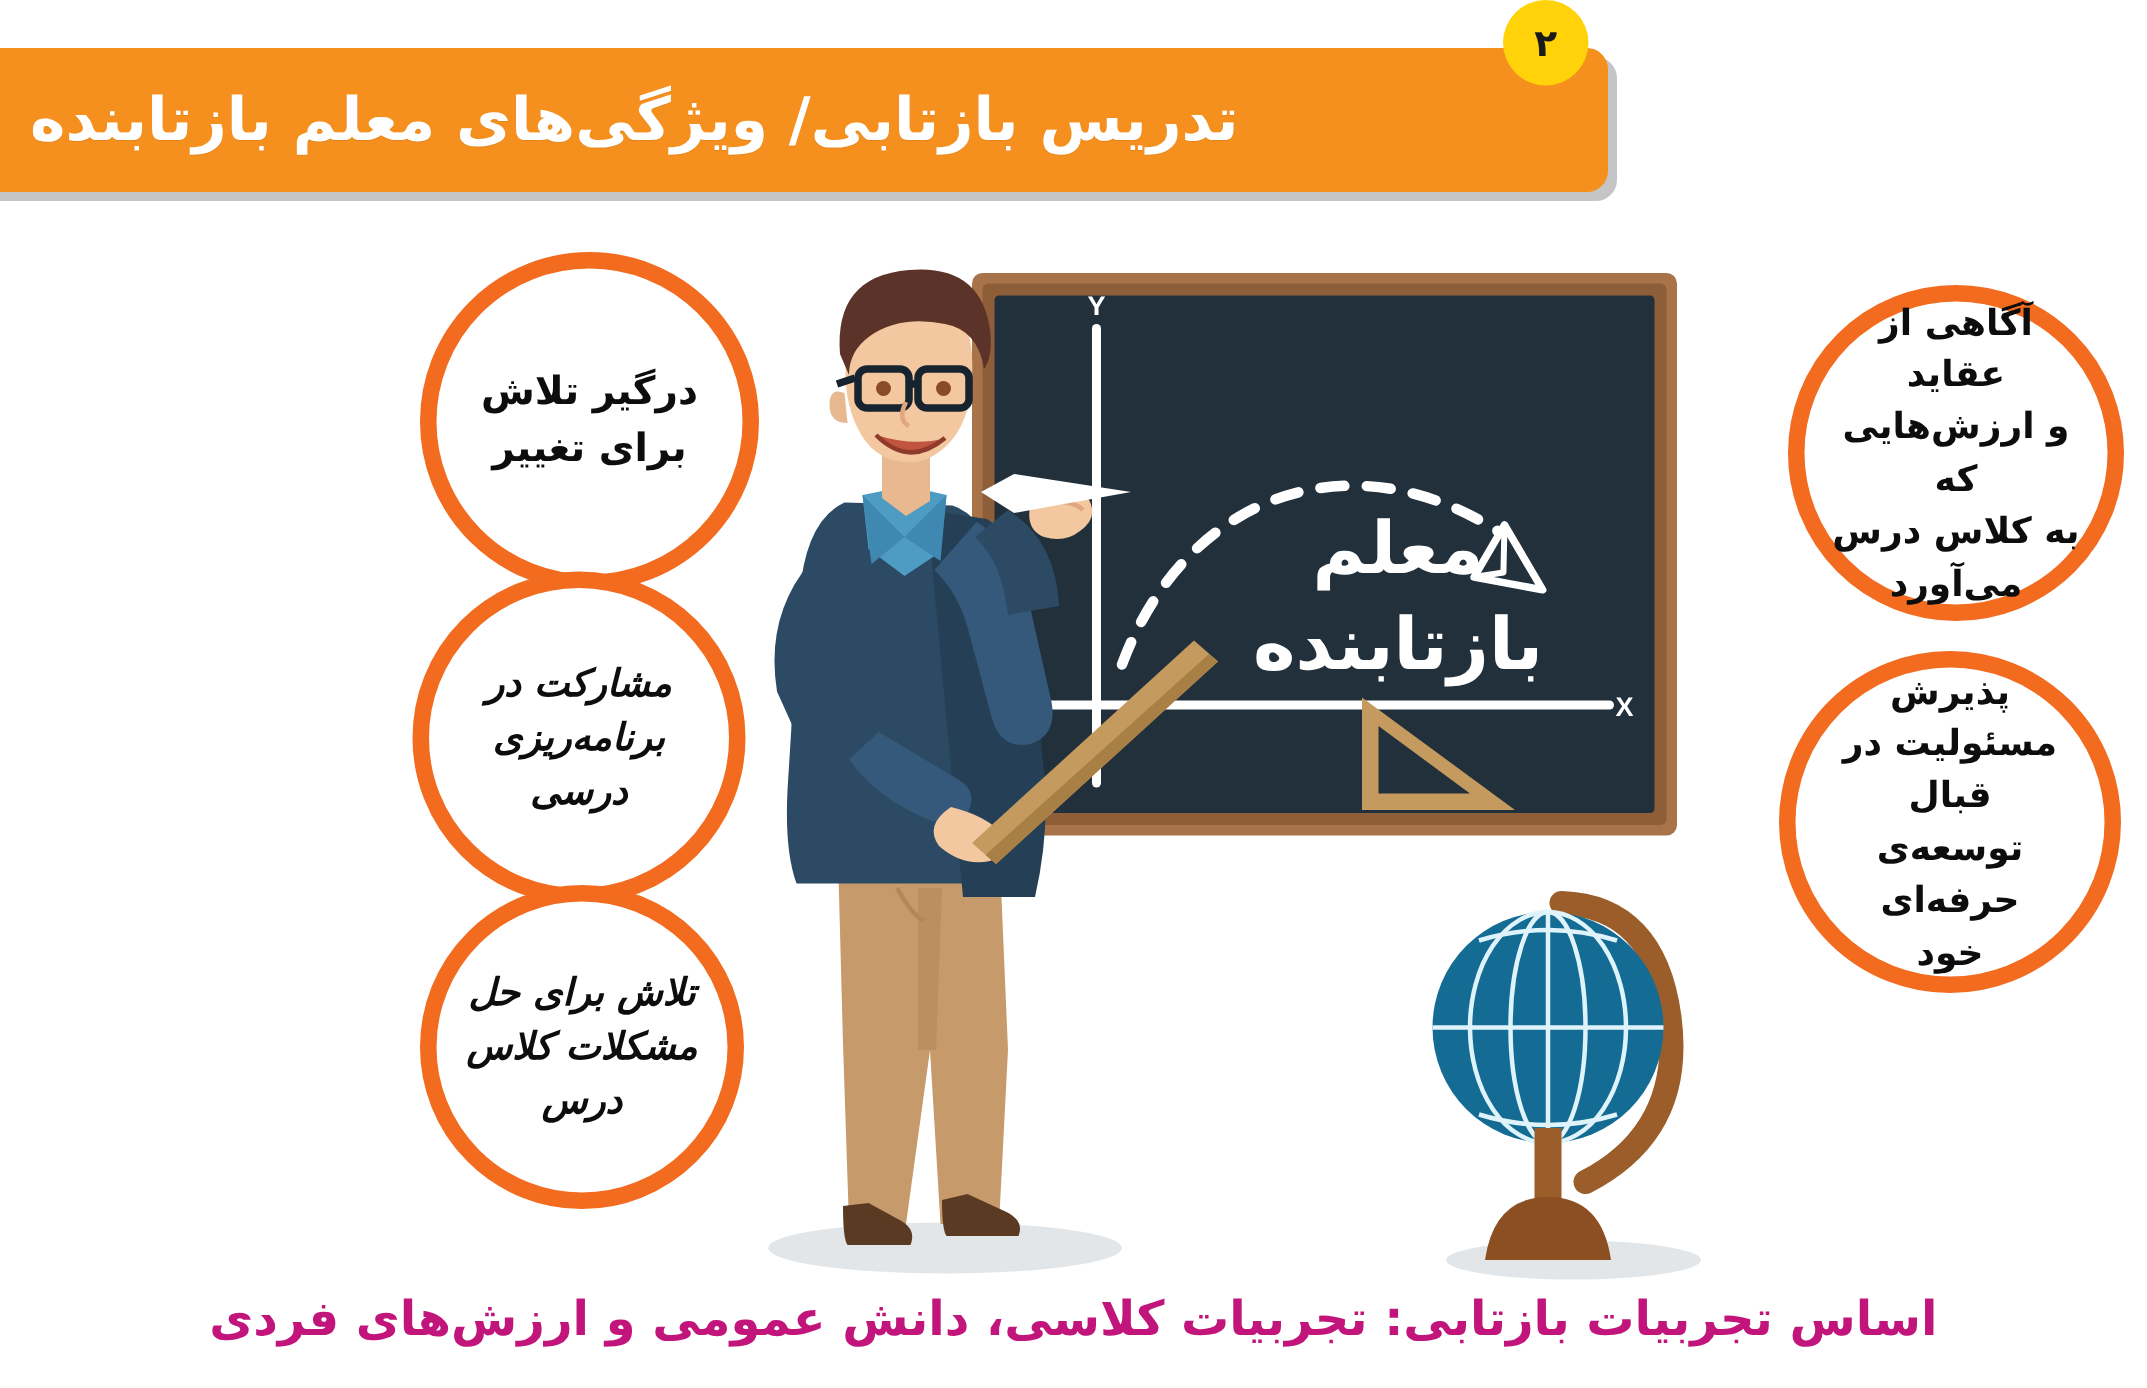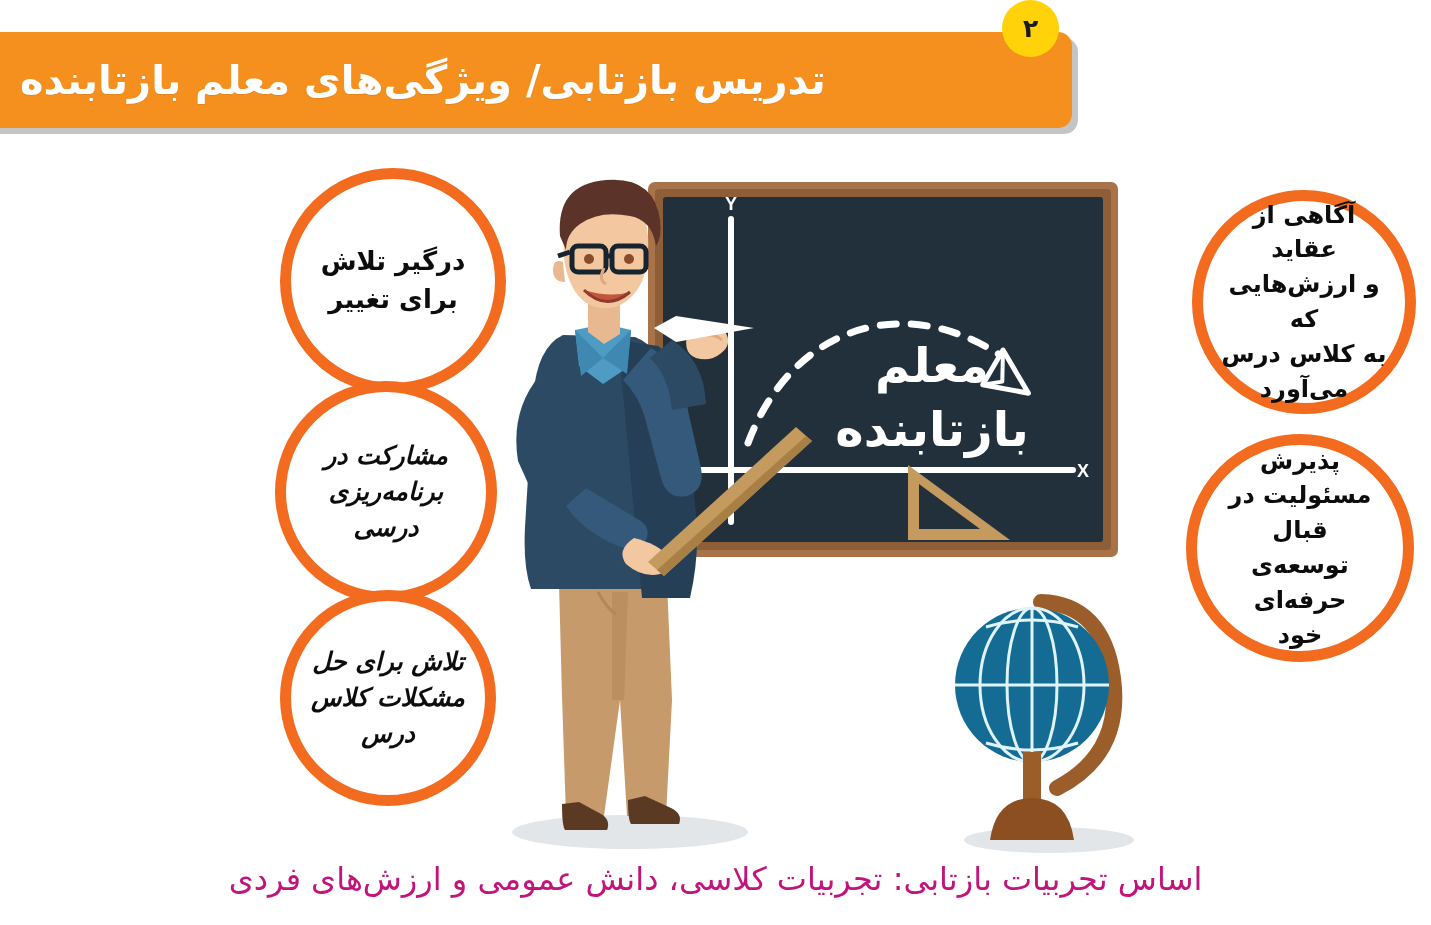--- a/index.html
+++ b/index.html
@@ -108,21 +108,21 @@
 
   
   #footer-caption {
     position: absolute;
     left: 0;
     right: 0;
     top: 860px;
     text-align: center;
     color: #C2157C;
     font-size: 32px;
-    font-weight: normal;
+    font-weight: bold;
     direction: rtl;
     white-space: nowrap;
     z-index: 5;
   }
 </style>
 </head>
 <body>
 
 <div id="header-bar">
   <span id="header-title">تدریس بازتابی/ ویژگی‌های معلم بازتابنده</span>

